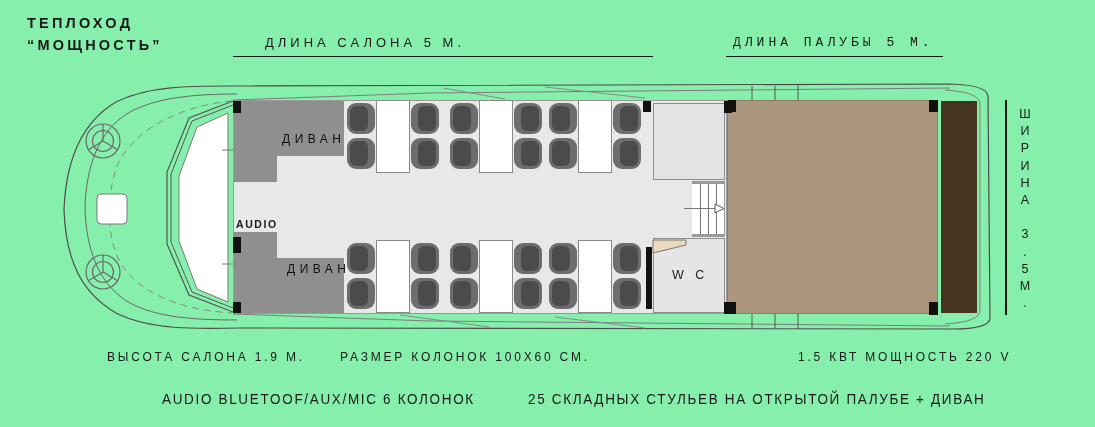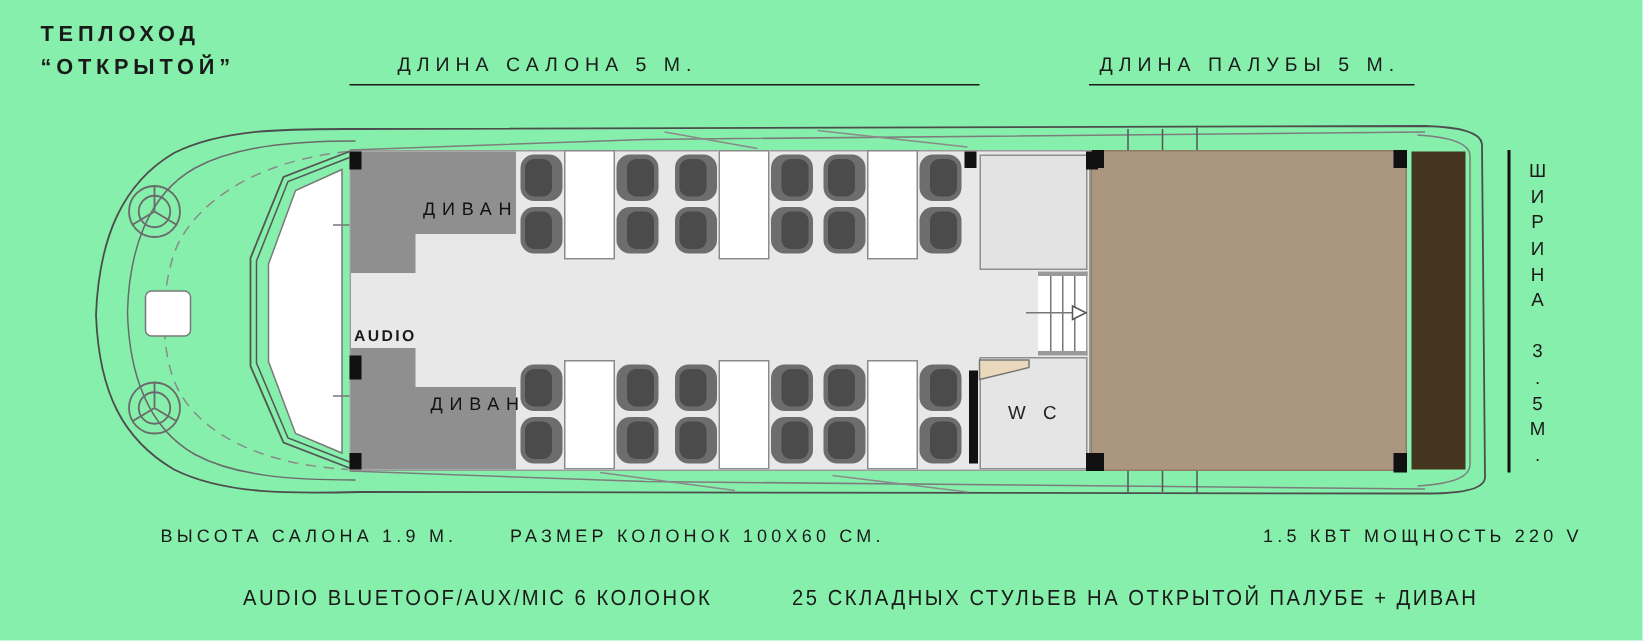--- a/index.html
+++ b/index.html
@@ -5,21 +5,21 @@
   html,body{margin:0;padding:0;background:#fff;}
   .stage{position:relative;width:1095px;height:427px;background:#86efac;overflow:hidden;
          font-family:"Liberation Sans",sans-serif;color:#1a1a1a;}
   .abs{position:absolute;}
 
   
   .title{left:27px;top:12px;font-size:14.5px;font-weight:bold;letter-spacing:3.2px;line-height:22px;}
   .dim-label{top:35px;font-size:13px;letter-spacing:4px;white-space:nowrap;}
   .dim-line{top:56px;height:1px;background:#1a1a1a;}
   #salon-label{left:265px;} #salon-line{left:233px;width:420px;}
-  #deck-label{left:733px;}  #deck-line{left:726px;width:217px;}
+  #deck-label{left:733px;font-family:Liberation Mono, monospace;}  #deck-line{left:726px;width:217px;}
 
   
   #width-line{left:1005px;top:100px;width:2px;height:215px;background:#111;}
   #width-label{left:1016px;top:106px;width:18px;}
   .wchar{height:17.2px;font-size:12.5px;letter-spacing:0;text-align:center;line-height:17.2px;}
 
   
   #floor{left:233px;top:100px;width:494px;height:214px;background:#e8e8e8;border:1px solid #9a9a9a;box-sizing:border-box;}
   #upper-room{left:653px;top:103px;width:72px;height:77px;background:#e3e3e3;border:1px solid #8f8f8f;box-sizing:border-box;}
   #stairs{left:692px;top:181px;width:33px;height:56px;background:#fff;border-top:3px solid #9a9a9a;border-bottom:3px solid #9a9a9a;border-right:1px solid #9a9a9a;box-sizing:border-box;}
@@ -45,21 +45,21 @@
   .table{position:absolute;width:34px;height:73px;background:#fff;border:1px solid #8a8a8a;box-sizing:border-box;}
   .chair{position:absolute;width:28px;height:31px;background:#6d6d6d;border-radius:9px;}
   .chair .seat{position:absolute;top:3px;bottom:3px;background:#4b4b4b;border-radius:6px;}
   .chair.cl .seat{left:3px;right:7px;}
   .chair.cr .seat{left:7px;right:3px;}
   .post{position:absolute;background:#111;}
 
   
   .spec1{top:350px;font-size:12px;letter-spacing:2.8px;white-space:nowrap;margin-left:24px;}
   .spec2{top:391px;font-size:14.5px;letter-spacing:1.8px;white-space:nowrap;transform:scaleX(.93);transform-origin:left;}
-  #spec1-0{left:83px;} #spec1-1{left:316px;} #spec1-2{left:590px;} #spec1-3{left:818px;}
+  #spec1-0{left:83px;} #spec1-1{left:316px;} #spec1-2{left:590px;} #spec1-3{left:774px;}
   #spec2-0{left:162px;} #spec2-1{left:528px;}
 
   svg.lines{position:absolute;left:0;top:0;z-index:5;pointer-events:none;}
   .z1{z-index:1;} .z3{z-index:6;} .z2{z-index:4;}
 </style>
 </head>
 <body>
 
 <div class="stage">
 
@@ -118,21 +118,21 @@
     <path d="M 222 150 L 233 150 M 222 264 L 233 264" stroke="#777" stroke-width="1"></path>
 
     <polygon points="653,240 686,240 686,245 653,253" fill="#ead9bc" stroke="#777" stroke-width="1"></polygon>
 
     <path d="M 684 208.5 L 715 208.5" stroke="#777" stroke-width="1"></path>
     <polygon points="715,204 715,213 724,208.5" fill="#fff" stroke="#555" stroke-width="1"></polygon>
   </svg>
 
   <div class="abs title">
     <div>ТЕПЛОХОД</div>
-    <div>“ОТКРЫТОЙ”</div>
+    <div>“МОЩНОСТЬ”</div>
   </div>
 
   <span class="abs dim-label" id="salon-label">ДЛИНА САЛОНА 5 М.</span>
   <div class="abs dim-line" id="salon-line"></div>
   <span class="abs dim-label" id="deck-label">ДЛИНА ПАЛУБЫ 5 М.</span>
   <div class="abs dim-line" id="deck-line"></div>
 
   <div class="abs" id="width-line"></div>
   <div class="abs" id="width-label">
       <div class="wchar">Ш</div>

